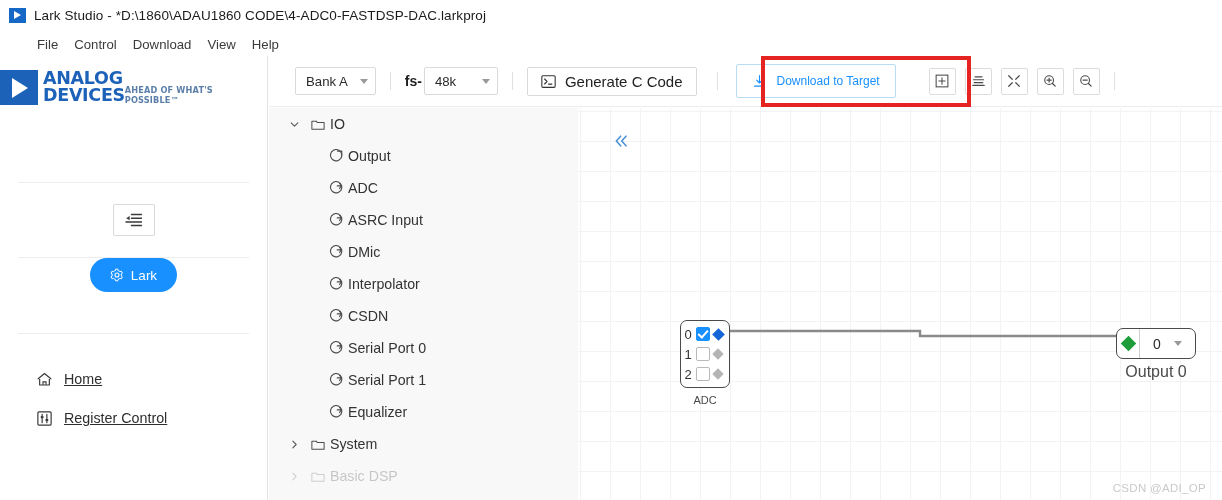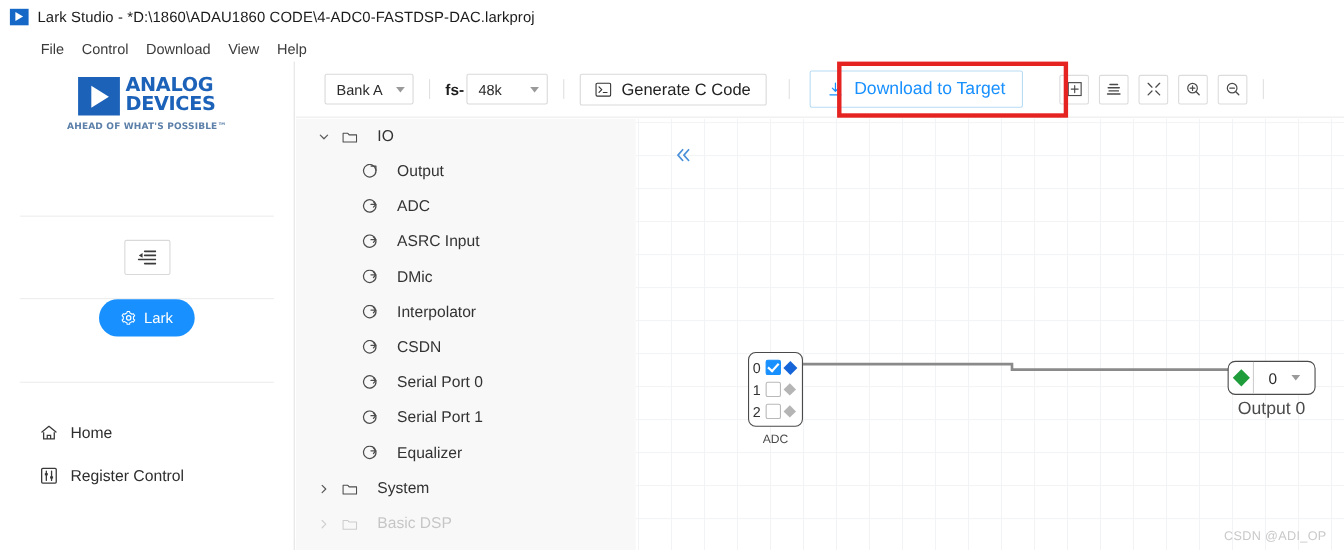--- a/index.html
+++ b/index.html
@@ -41,21 +41,21 @@
   .menu-item {
     font-size: 13.2px; color: #3b3b3b; padding: 1px 8px; cursor: default; white-space: nowrap;
   }
 
   
   #sidebar {
     position: absolute; left: 0; top: 56px; width: 268px; height: 444px;
     background: #ffffff; border-right: 1px solid #e3e3e3;
   }
   #adi-logo-wrap {
-    display: flex; flex-direction: column; align-items: center;
+    display: flex; flex-direction: row; align-items: flex-end;
     padding-top: 14px;
   }
   .adi-row { display: flex; align-items: flex-start; }
   .adi-mark {
     width: 38px; height: 35px; background: #1c62b9; position: relative;
     margin-right: 5px;
   }
   .adi-mark::after {
     content: ""; position: absolute; left: 12px; top: 7.5px;
     border-left: 16px solid #ffffff;
@@ -81,22 +81,22 @@
   }
   #sb-sec3 { height: 75px; display: flex; align-items: flex-start; justify-content: center; }
   #lark-btn {
     background: #1890ff; color: #fff; border: none; border-radius: 17px;
     height: 34px; padding: 0 20px; font-size: 13.5px;
     display: inline-flex; align-items: center; gap: 7px; cursor: pointer;
     font-family: "Liberation Sans", sans-serif;
   }
   #nav-list { padding-top: 26px; }
   .nav-item {
-    display: flex; align-items: flex-end; gap: 11px;
-    padding: 11px 0 11px 36px; font-size: 14.3px; color: #2e2e2e; cursor: pointer;
+    display: flex; align-items: flex-start; gap: 11px;
+    padding: 11px 0 11px 36px; font-size: 14.3px; color: #2e2e2e; cursor: pointer; text-decoration: underline;
   }
   .nav-ico { width: 17px; height: 17px; flex: 0 0 auto; display:block; }
 
   
   #toolbar {
     position: absolute; left: 269px; top: 56px; width: 953px; height: 51px;
     background: #ffffff; border-bottom: 1px solid #ececec;
     display: flex; align-items: center; padding-left: 26px; gap: 0;
   }
   .tb-select {
@@ -113,21 +113,21 @@
   .tb-sep { width: 1px; height: 18px; background: #e0e0e0; margin: 0 14px; }
   #fs-label { font-size: 14px; font-weight: bold; color: #1d1d1d; margin-right: 2px; }
   .tb-btn {
     height: 29px; border: 1px solid #d9d9d9; border-radius: 2px; background: #fff;
     display: inline-flex; align-items: center; gap: 9px; padding: 0 13px;
     font-size: 15px; color: #222; cursor: pointer;
   }
   #download-btn {
     height: 31px; border: 1px solid #b9dcf5; border-radius: 2px; background: #fff;
     color: #1890ff; display: inline-flex; align-items: center; gap: 10px;
-    padding: 16px 15px; font-size: 16px; cursor: pointer;
+    padding: 16px 15px; font-size: 12px; cursor: pointer;
   }
   #red-box {
     position: absolute; left: 761px; top: 56px; width: 210px; height: 51px;
     border: 4px solid #e52321; pointer-events: none; z-index: 40;
   }
   .icon-btn {
     width: 27px; height: 27px; border: 1px solid #dcdcdc; border-radius: 2px;
     background: #fff; display: inline-flex; align-items: center;
     justify-content: center; cursor: pointer; margin-left: 9px;
   }
@@ -143,21 +143,21 @@
   }
   .tw-arrow {
     width: 26px; display: flex; align-items: center; justify-content: center;
     flex: 0 0 auto; color: #5a5a5a;
   }
   .tw-arrow svg { display: block; }
   .tw-ico { width: 22px; display:flex; align-items:center; justify-content:center; flex:0 0 auto; }
   .tw-ico svg { display: block; }
   .tree-row.lvl1 { padding-left: 12px; }
   .tree-row.lvl2 { padding-left: 56px; }
-  .tree-label { margin-left: 14px; }
+  .tree-label { margin-left: 1px; }
   #tree-fade {
     position: absolute; left: 269px; bottom: 0; width: 309px; height: 18px;
     background: linear-gradient(to bottom, rgba(248,248,248,0), #f8f8f8 75%);
     pointer-events: none;
   }
 
   
   #canvas {
     position: absolute; left: 578px; top: 108px; width: 644px; height: 392px;
     background-color: #ffffff;

